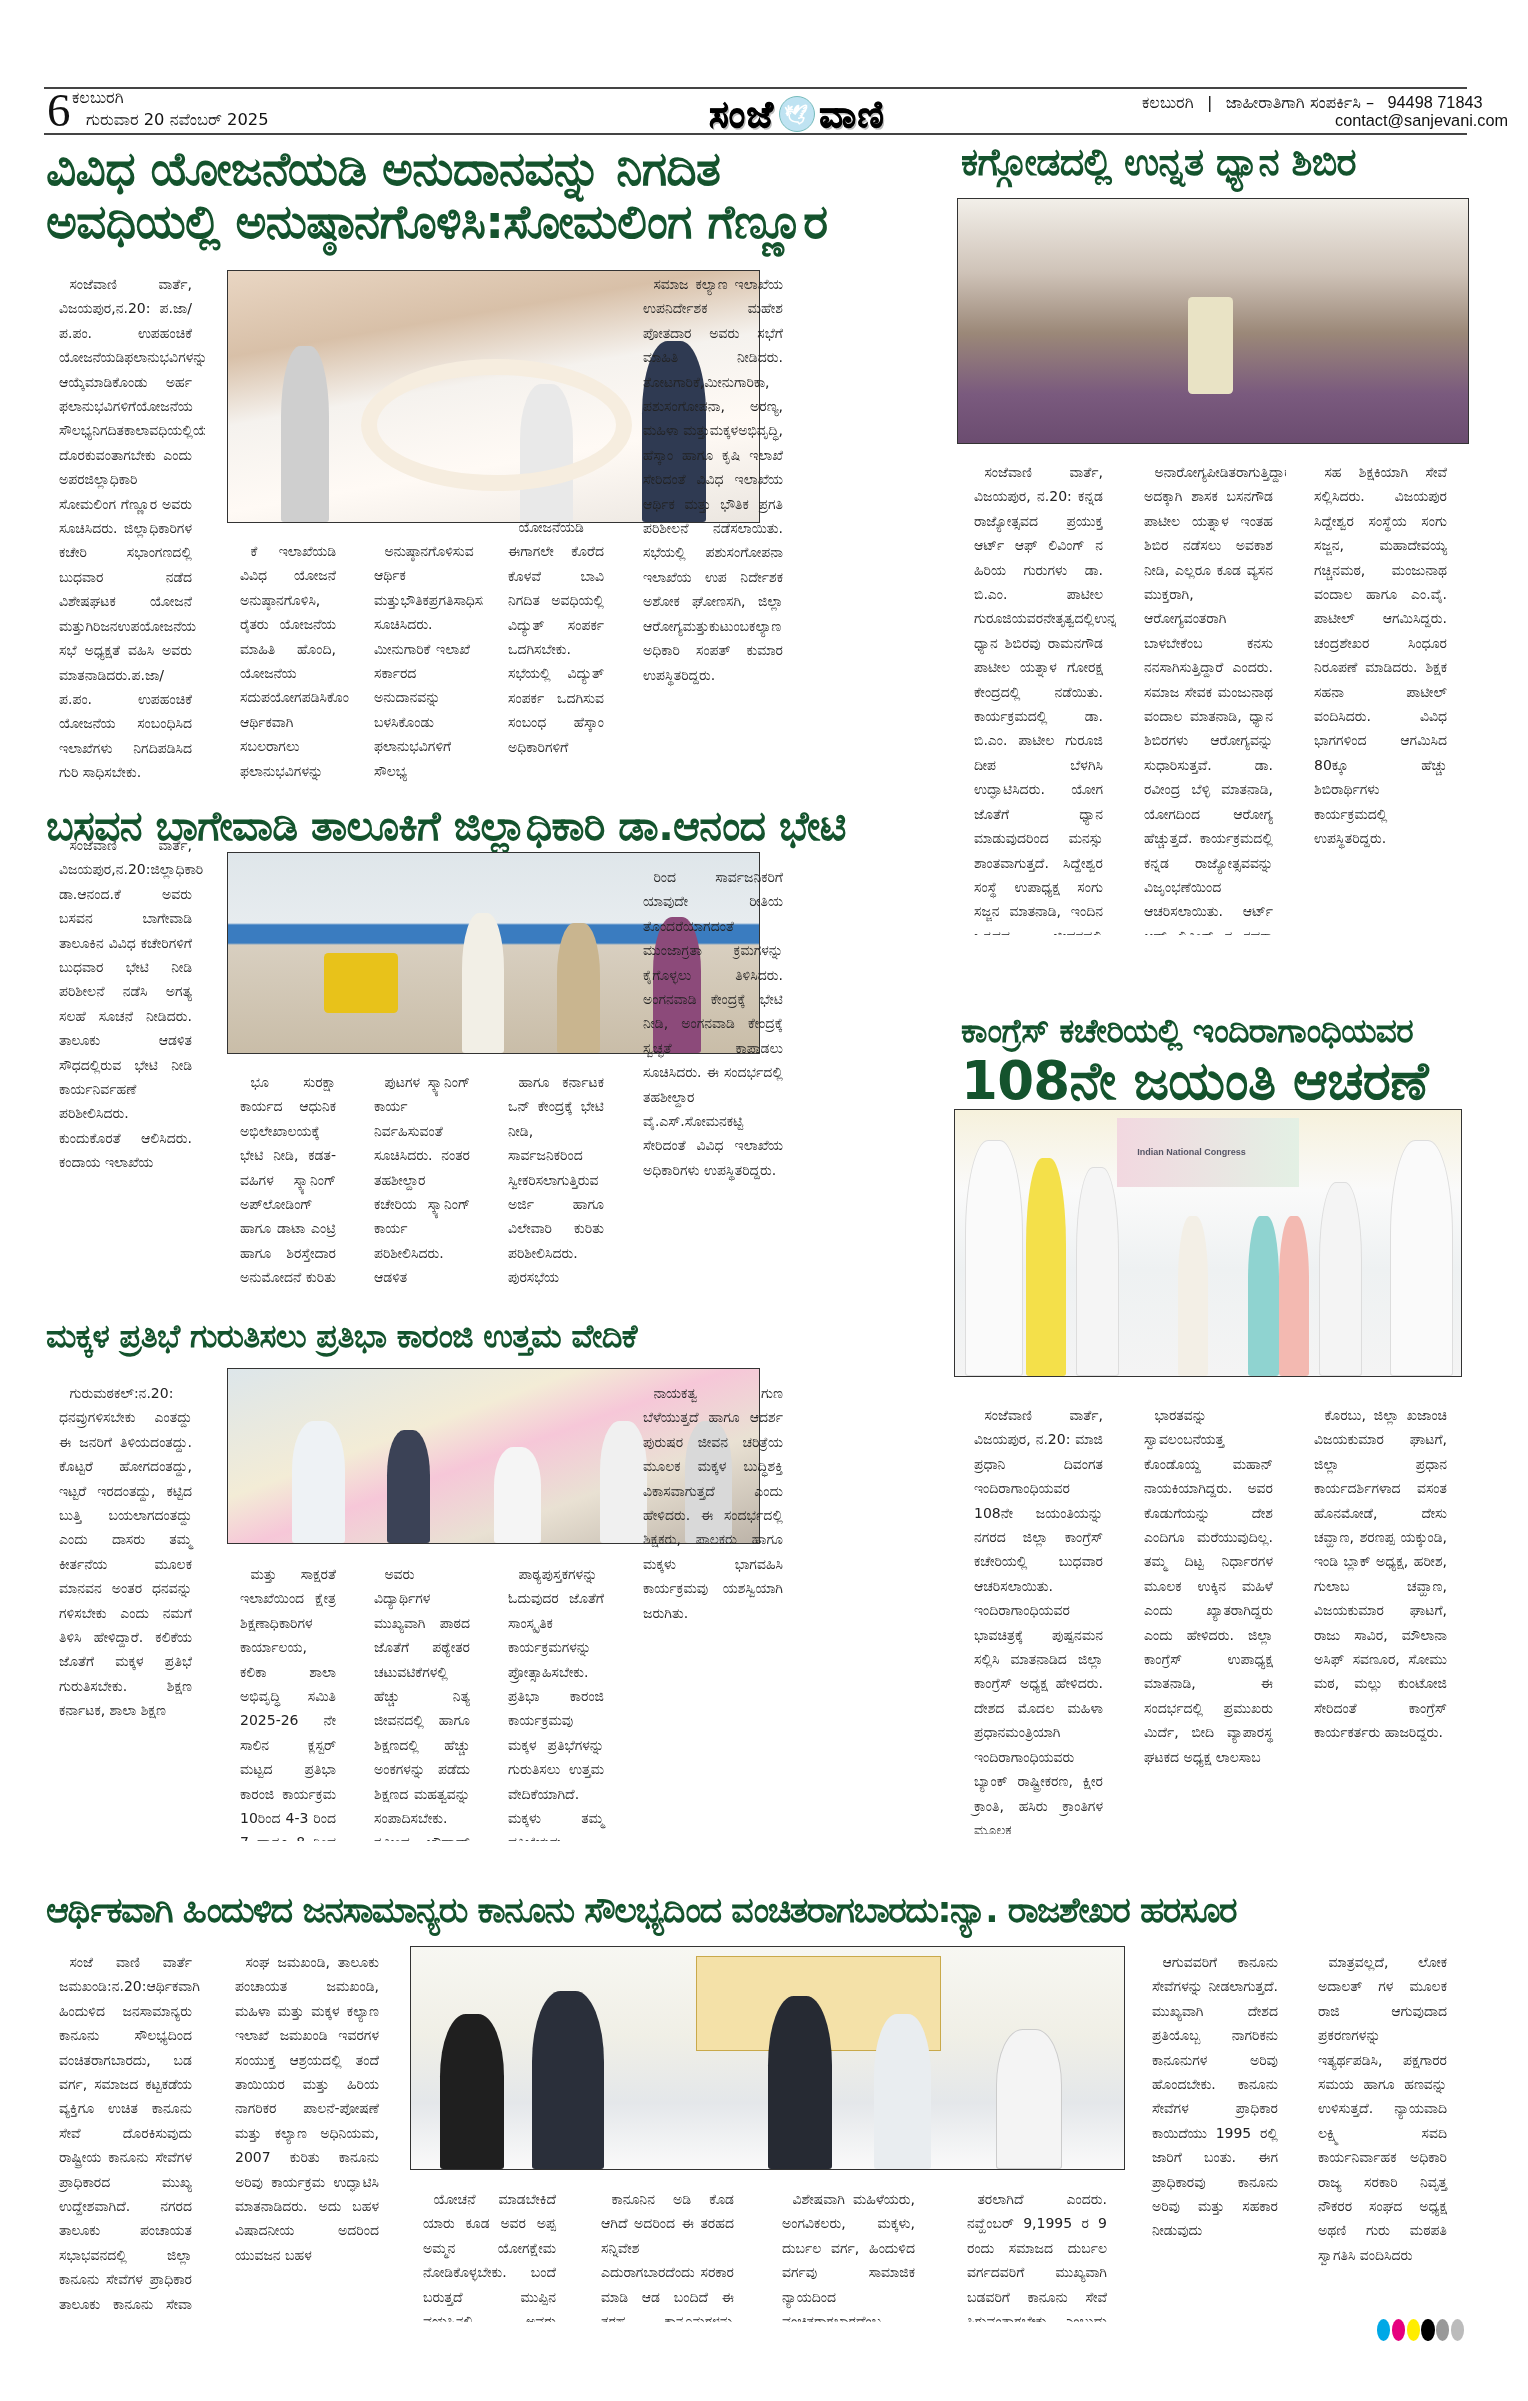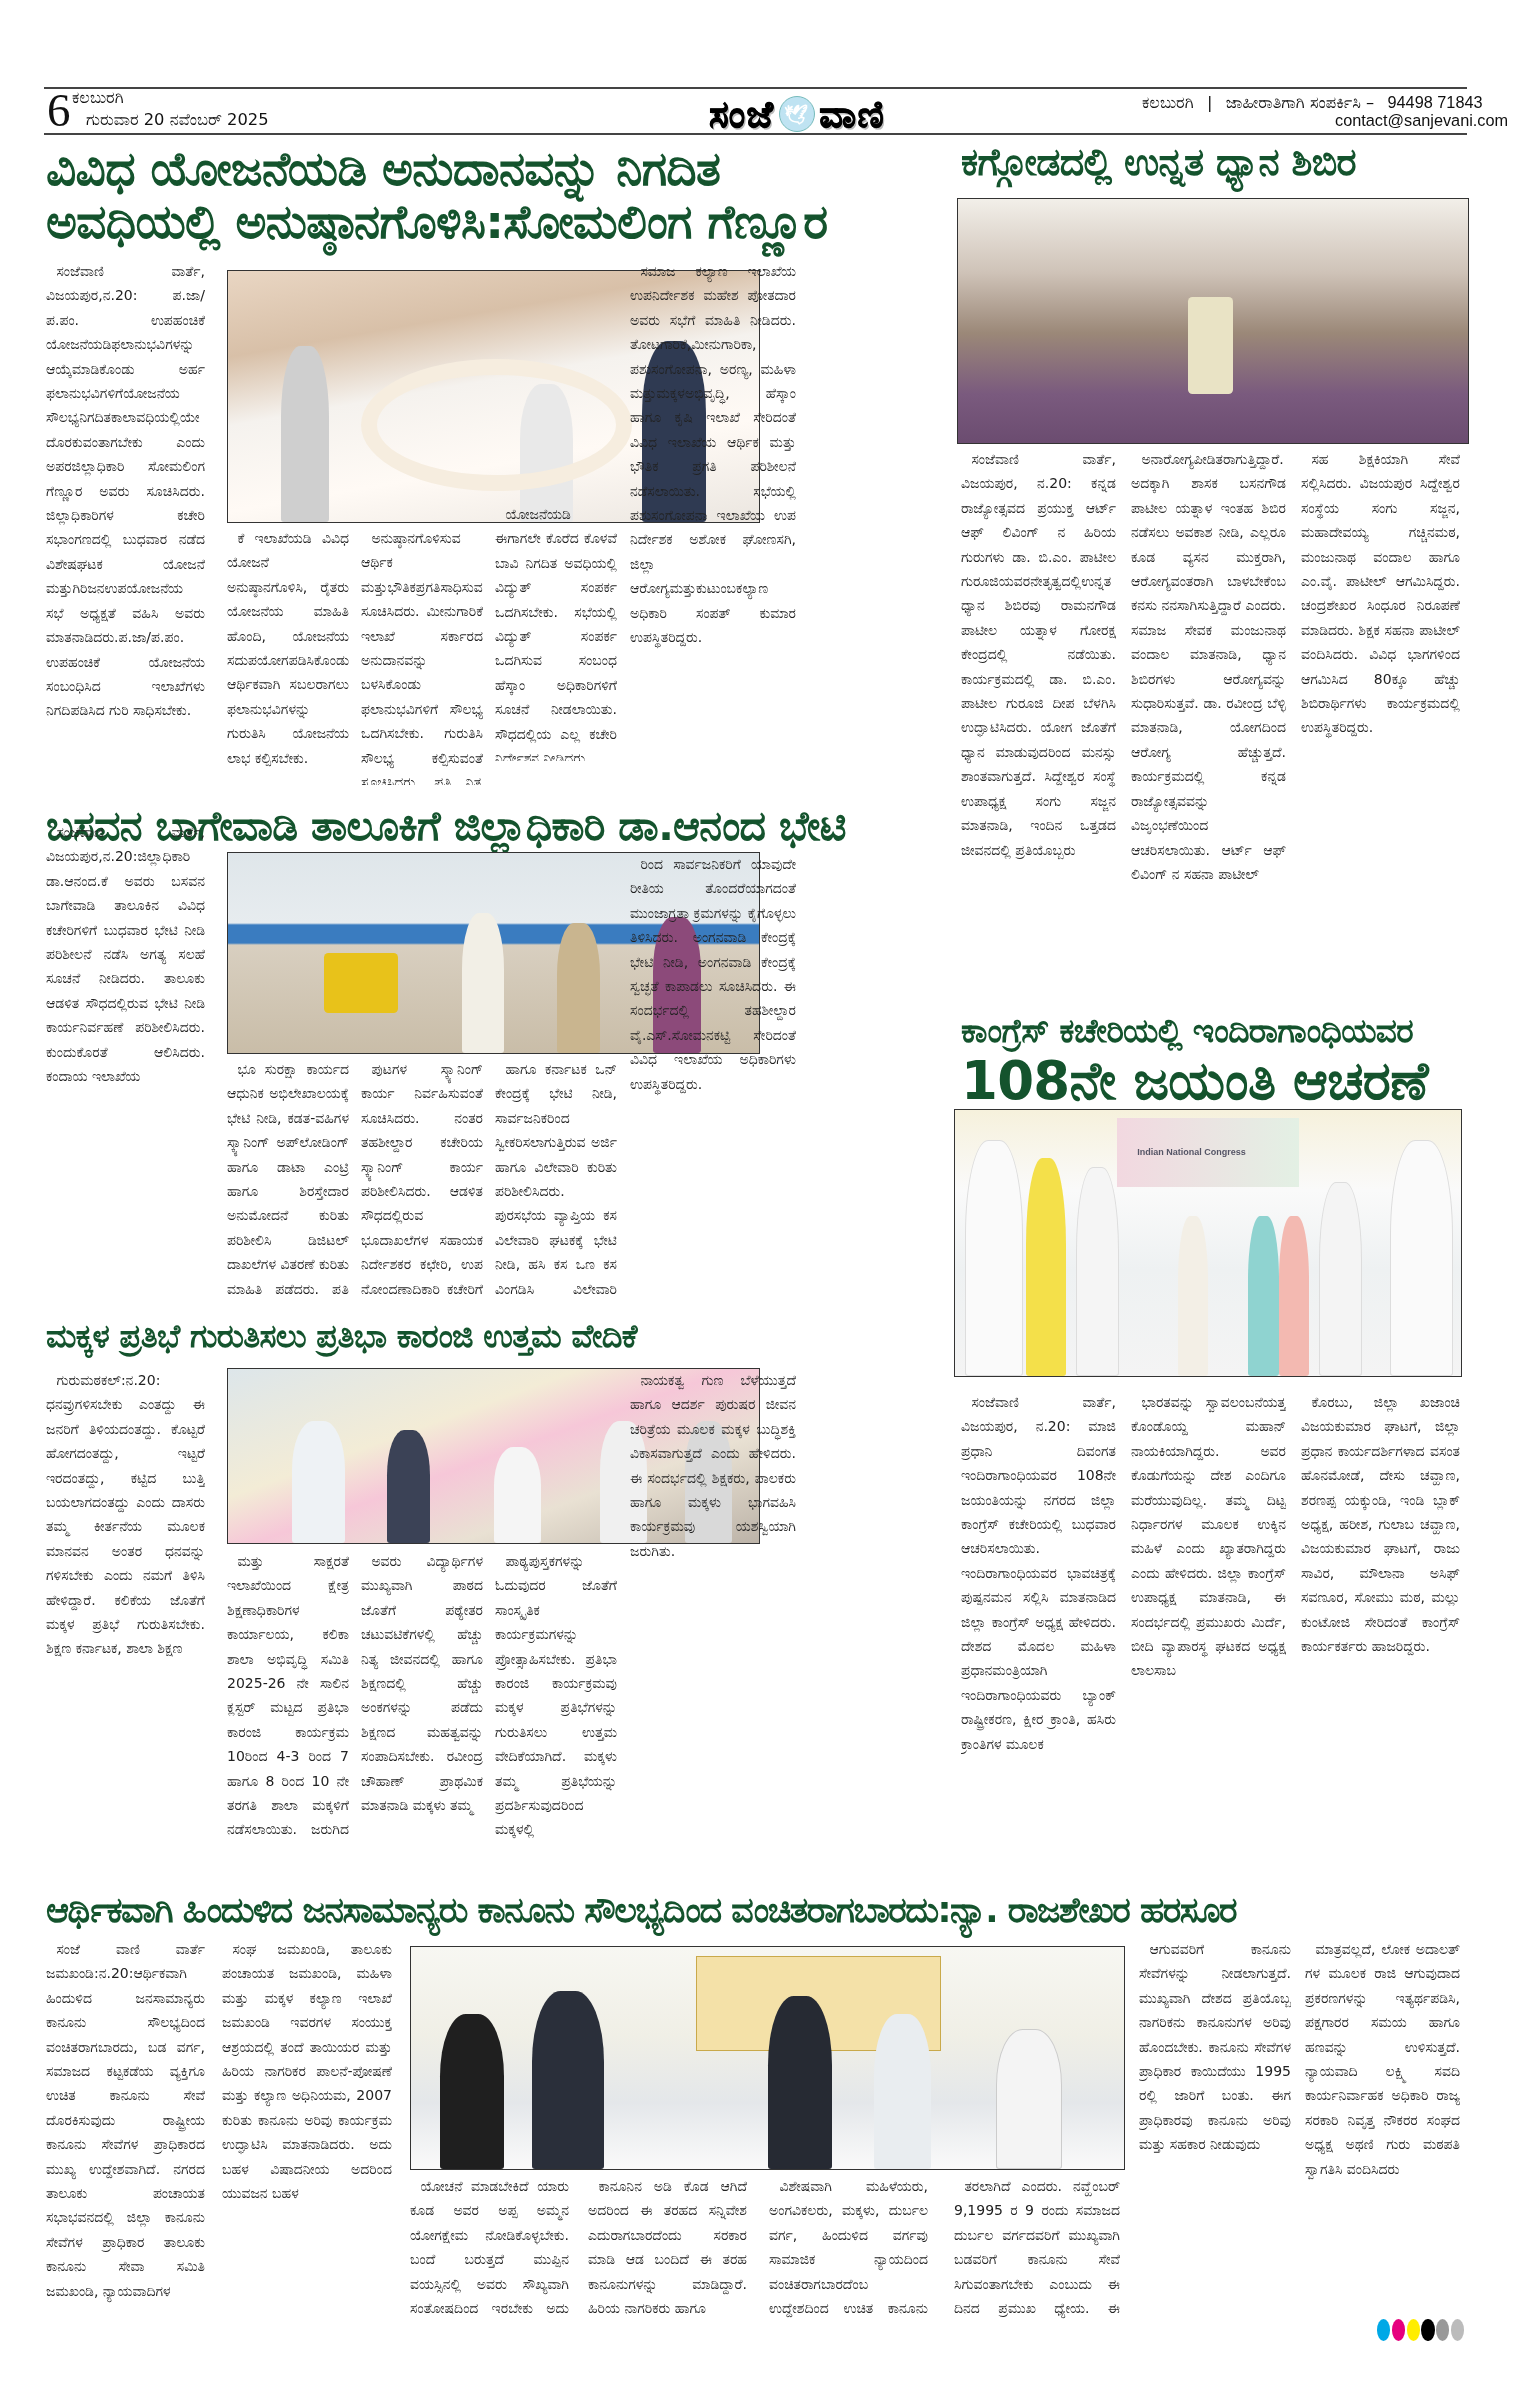--- a/index.html
+++ b/index.html
@@ -5,21 +5,21 @@
   html,body{margin:0;padding:0;background:#fff;}
   body{width:1528px;height:2401px;position:relative;overflow:hidden;font-family:"DejaVu Sans",sans-serif;color:#111;}
   .abs{position:absolute;}
   .rule{position:absolute;background:#444;height:2.2px;}
   .pageno{font-family:"Liberation Serif",serif;font-size:47px;line-height:47px;}
   .small{font-size:16.3px;line-height:21px;}
   .masthead{font-family:"DejaVu Serif",serif;font-weight:bold;font-size:37px;letter-spacing:1.5px;color:#000;-webkit-text-stroke:0.7px #000;text-shadow:1.5px 1.5px 0 #bbb;display:flex;align-items:center;gap:4.4px;margin-left:32px;}
   .dove{width:34px;height:34px;border-radius:50%;background:#bfe3f2;border:1.5px solid #7bb;display:flex;align-items:center;justify-content:center;font-size:19px;color:#fff;text-shadow:none;-webkit-text-stroke:0;}
   .hl{font-family:"DejaVu Sans",sans-serif;font-weight:bold;color:#14532d;white-space:nowrap;letter-spacing:-0.7px;line-height:1;}
   .col{position:absolute;font-size:14px;line-height:24.4px;text-align:justify;color:#222;overflow:hidden;}
-  .col p{margin:0;text-indent:10.4px;}
+  .col p{margin:13px;text-indent:10.4px;}
   .photo{position:absolute;border:1.5px solid #333;overflow:hidden;}
   .ph-meeting{background:linear-gradient(170deg,#e9d6c3 0%,#d8c0a8 25%,#f5f2ee 45%,#fffaf5 70%,#ebe6e0 100%);}
   .ph-meeting::after{content:"";position:absolute;left:25%;top:35%;width:45%;height:40%;border-radius:50%;border:16.3px solid #f6eddf;}
   .ph-camp{background:linear-gradient(180deg,#f2efe9 0%,#cfc3b8 30%,#9b8878 55%,#7a5a7e 80%,#6b4c70 100%);}
   .ph-site{background:linear-gradient(180deg,#dfe6ea 0%,#e7ecef 35%,#3a7cc0 36%,#3a7cc0 45%,#d8cfc0 46%,#c9bda8 100%);}
   .ph-kids{background:linear-gradient(160deg,#dde6ea 0%,#f3ecd6 35%,#f6c7d8 50%,#e9e1d3 70%,#bcb3a8 100%);}
   .ph-congress{background:linear-gradient(180deg,#f6f1dc 0%,#fafafa 30%,#eef1f2 60%,#f4f4f4 100%);}
   .ph-congress::before{content:"";position:absolute;left:32%;top:3%;width:36%;height:26%;background:linear-gradient(90deg,#f2d8e0,#e3f0e4);}
   .ph-legal{background:linear-gradient(180deg,#f7f7f2 0%,#f0efe6 40%,#e4e7ea 70%,#fafafa 100%);}
   .ph-legal::before{content:"";position:absolute;left:40%;top:4%;width:34%;height:42%;background:#f4e1a8;border:1.5px solid #c9a94a;}

